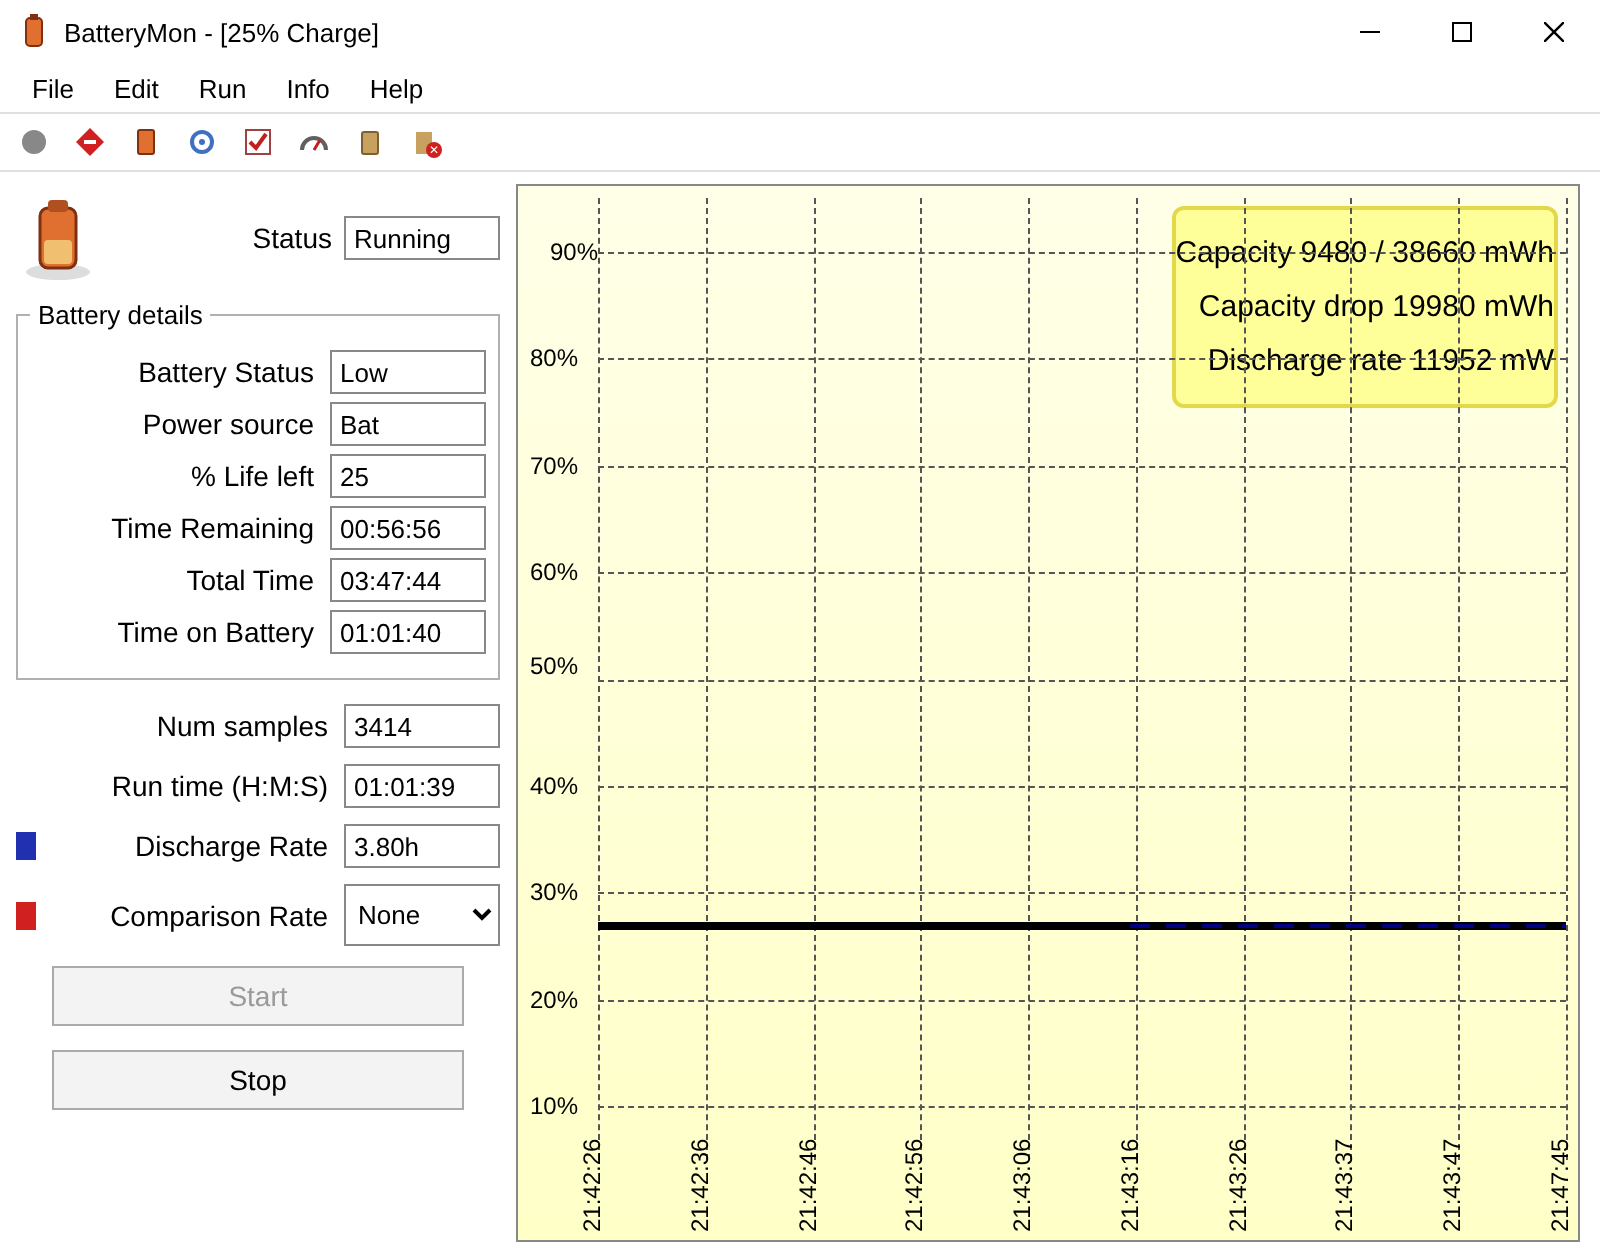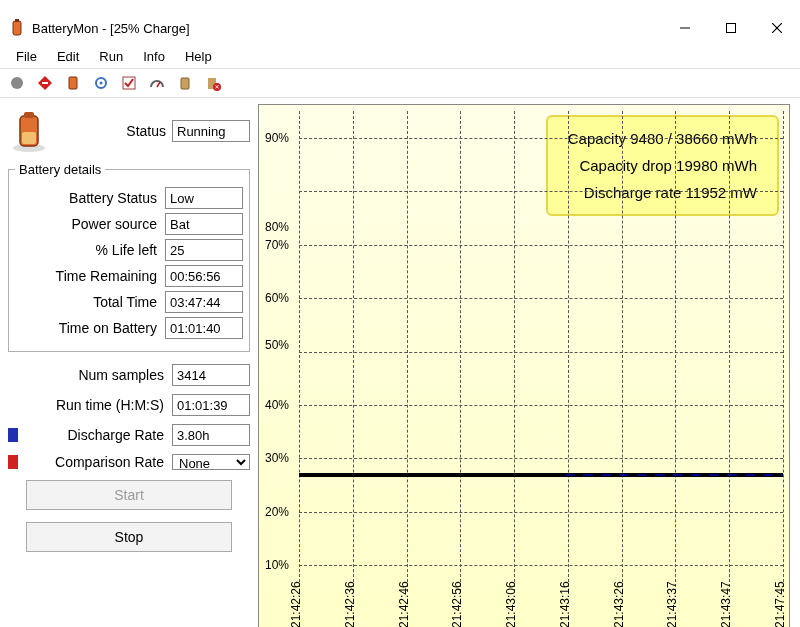--- a/index.html
+++ b/index.html
@@ -12,21 +12,20 @@
     width: 800px;
     height: 627px;
     overflow: hidden;
   }
   .titlebar {
     height: 32px;
     display: flex;
     align-items: center;
     padding: 0 0 0 8px;
     background: #fff;
-    margin-top: 12px;
   }
   .titlebar .app-icon {
     width: 18px; height: 18px; margin-right: 6px;
   }
   .titlebar .title { flex: 0 0 auto; font-size: 13px; }
   .titlebar .spacer { flex: 1; }
   .winbtn {
     width: 46px; height: 32px; display: flex; align-items: center; justify-content: center;
     font-family: "Segoe UI Symbol", sans-serif; font-size: 11px; cursor: default;
   }
@@ -60,21 +59,21 @@
   fieldset.details {
     border:1px solid #b0b0b0; margin:0 0 8px 0; padding: 6px 6px 8px 6px;
   }
   fieldset.details legend { font-size:13px; padding:0 4px; }
   .row { display:flex; align-items:center; margin:4px 0; }
   .row .lbl { flex:1; text-align:right; padding-right:8px; font-size:14px; }
   .row .valuebox { width: 78px; }
   .swatch { width:10px; height:14px; margin-right:4px; }
   .swatch.blue { background:#2030b0; }
   .swatch.red { background:#d02020; }
-  select.valuebox { width:78px; height:16px; padding:0 2px; }
+  select.valuebox { width:78px; height:31px; padding:0 2px; }
   .btn {
     height:30px; margin:6px 18px; border:1px solid #aaa; background:#f3f3f3; font-size:14px;
     cursor:default;
   }
   .btn[disabled] { color:#9a9a9a; }
   .chartpane {
     flex:1; position:relative; padding: 6px 10px 6px 2px;
   }
   .chart {
     position:relative; width:100%; height:100%;
@@ -93,21 +92,21 @@
   .xlabel {
     position:absolute; bottom:4px; font-size:12px;
     transform: rotate(-90deg) translate(0, 0);
     transform-origin: left top;
     white-space:nowrap;
   }
   .overlay-box {
     position:absolute; top:10px; right:10px;
     background: rgba(255,255,150,0.95);
     border:2px solid #e2d84a; border-radius:6px;
-    padding:8px 20px; font-size:15px; text-align:right; line-height:1.8;
+    padding:8px 0; font-size:15px; text-align:right; line-height:1.8;
   }
   .series-line {
     position:absolute; height:3px;
   }
 </style>
 </head>
 <body>
 
 <div class="titlebar">
   <span class="app-icon">
@@ -277,23 +276,23 @@
         <div class="ylabel" style="top: 353.389px; text-align: right;">30%</div>
         <div class="gridline-h" style="top: 299.944px;"></div>
         <div class="ylabel" style="top: 299.944px;">40%</div>
         <div class="gridline-h" style="top: 246.5px;"></div>
         <div class="ylabel" style="top: 240px;">50%</div>
         <div class="gridline-h" style="top: 193.056px;"></div>
         <div class="ylabel" style="top: 193.056px;">60%</div>
         <div class="gridline-h" style="top: 139.611px;"></div>
         <div class="ylabel" style="top: 139.611px;">70%</div>
         <div class="gridline-h" style="top: 86.1667px;"></div>
-        <div class="ylabel" style="top: 86.1667px; margin-top: 36px;">80%</div>
+        <div class="ylabel" style="top: 86.1667px;">80%</div>
         <div class="gridline-h" style="top: 32.7222px;"></div>
-        <div class="ylabel" style="top: 32.7222px;">90%</div>
+        <div class="ylabel" style="top: 32.7222px; margin-left: 10px;">90%</div>
         <div class="gridline-v" style="left: 40px;"></div>
         <div class="xlabel" style="left: 44px; bottom: 4px; transform: rotate(-90deg); transform-origin: left bottom;">21:42:26</div>
         <div class="gridline-v" style="left: 93.7778px;"></div>
         <div class="xlabel" style="left: 97.7778px; bottom: 4px; transform: rotate(-90deg); transform-origin: left bottom;">21:42:36</div>
         <div class="gridline-v" style="left: 147.556px;"></div>
         <div class="xlabel" style="left: 151.556px; bottom: 4px; transform: rotate(-90deg); transform-origin: left bottom;">21:42:46</div>
         <div class="gridline-v" style="left: 201.333px;"></div>
         <div class="xlabel" style="left: 205.333px; bottom: 4px; transform: rotate(-90deg); transform-origin: left bottom;">21:42:56</div>
         <div class="gridline-v" style="left: 255.111px;"></div>
         <div class="xlabel" style="left: 259.111px; bottom: 4px; transform: rotate(-90deg); transform-origin: left bottom;">21:43:06</div>

